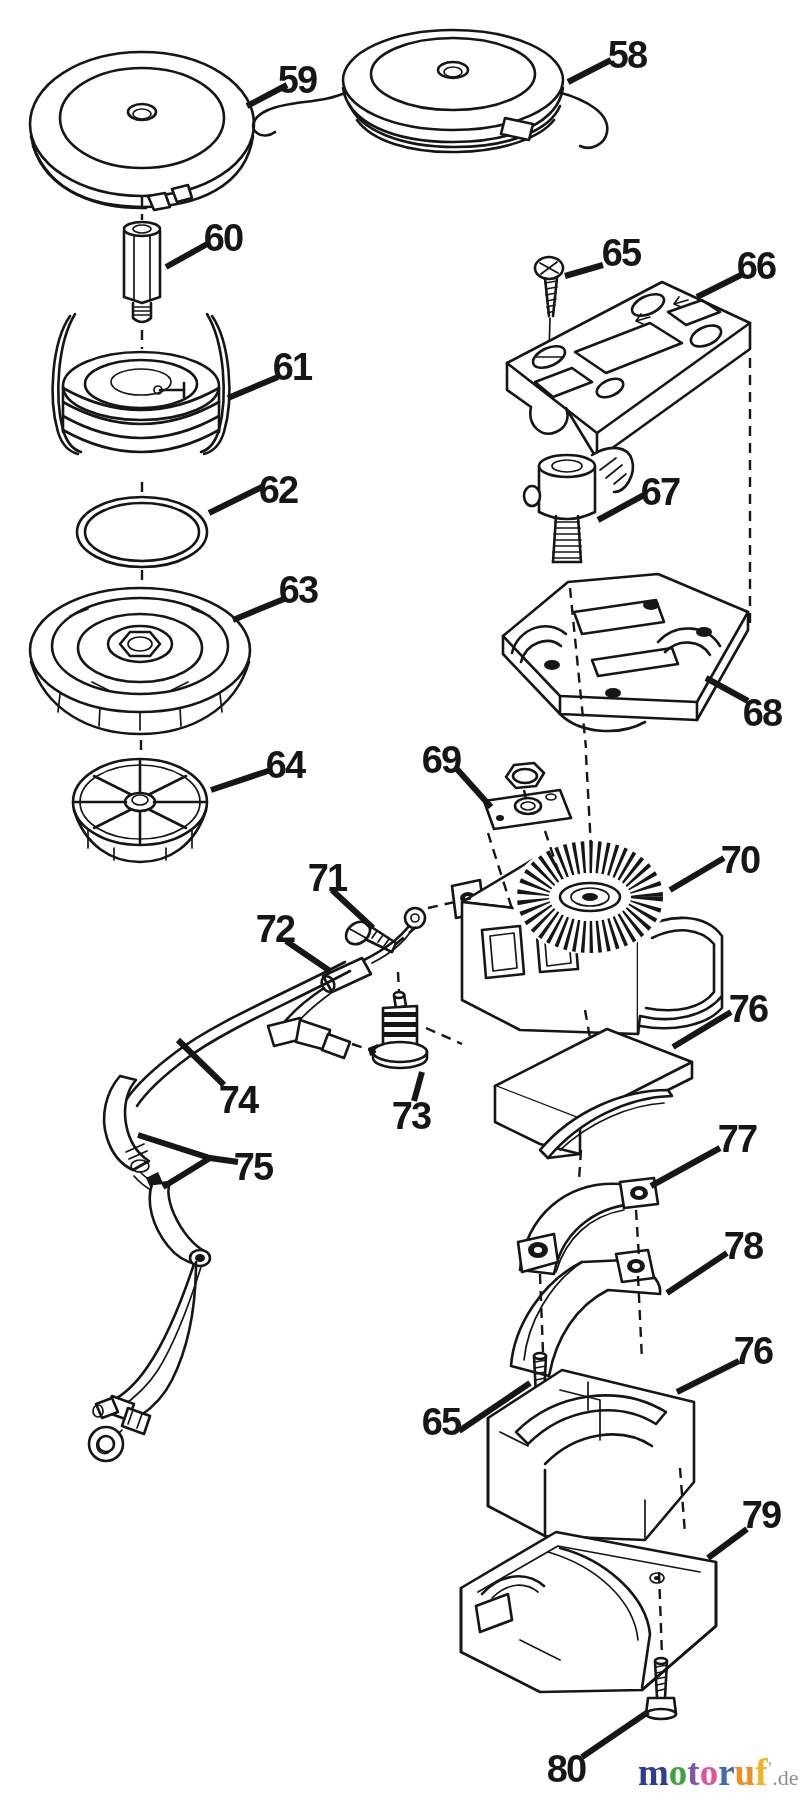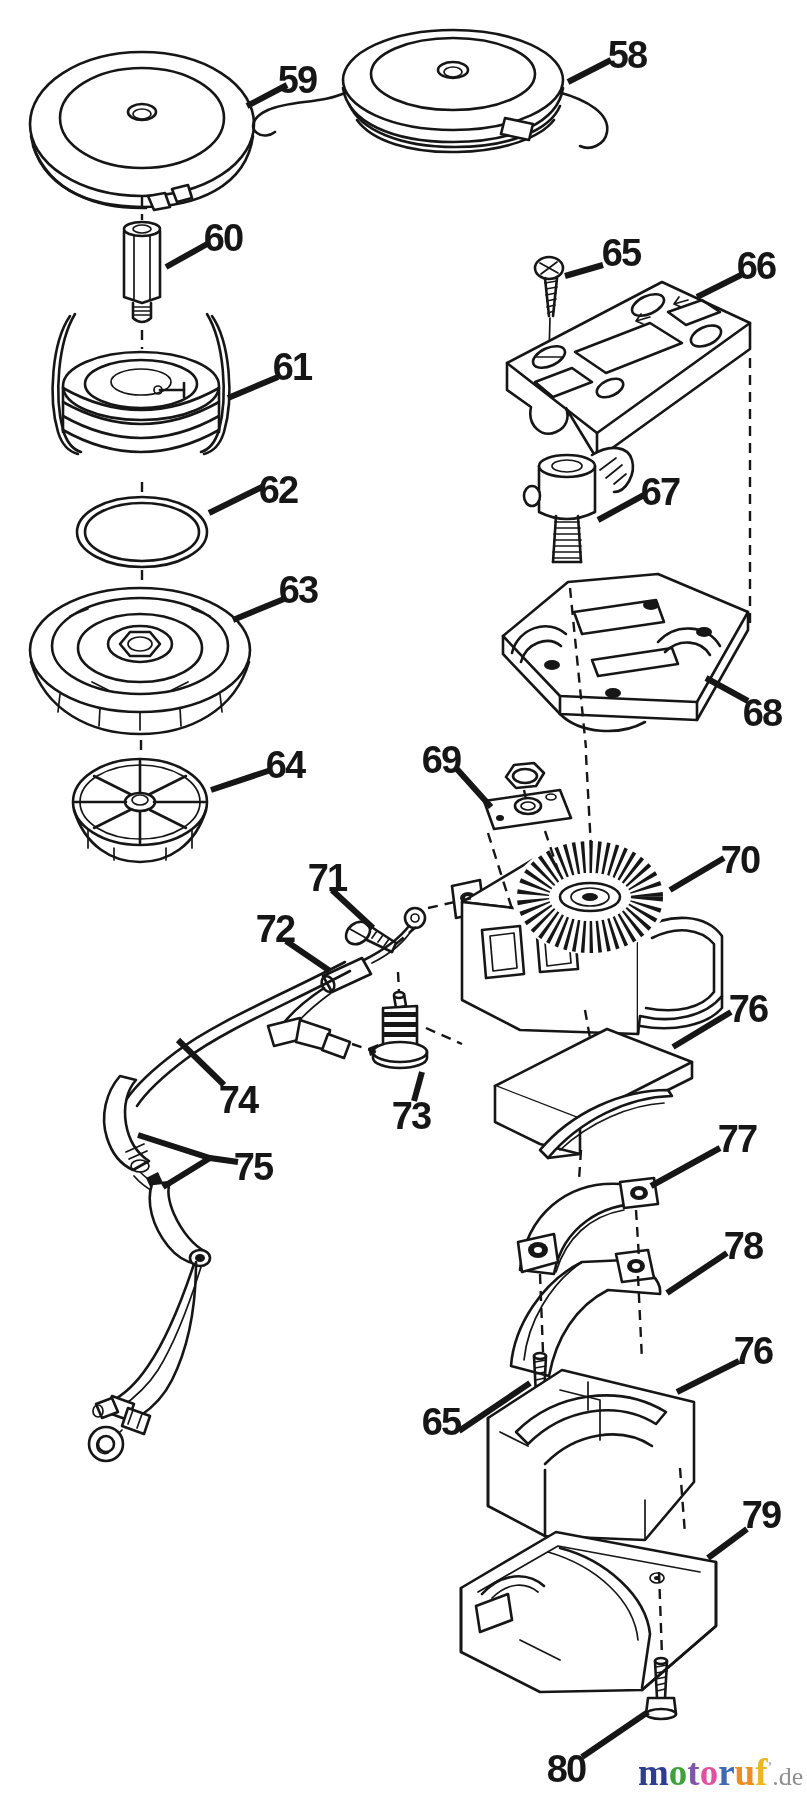--- a/index.html
+++ b/index.html
@@ -10,21 +10,21 @@
   .fw{fill:#ffffff;}
   .fd{fill:#161616;stroke:none;}
   .thin{stroke-width:1.7;}
   .dash{fill:none;stroke:#161616;stroke-width:2.4;stroke-dasharray:10 7;stroke-linecap:butt;}
   .leader{fill:none;stroke:#161616;stroke-width:6;stroke-linecap:butt;}
   .lbl{font-family:"Liberation Sans",sans-serif;font-weight:700;font-size:38px;
        letter-spacing:-2px;fill:#161616;text-anchor:middle;}
   #logo{position:absolute;left:638px;top:1744px;width:170px;height:50px;
         font-family:"Liberation Serif",serif;font-weight:700;font-size:37px;
         white-space:nowrap;line-height:48px;}
-  #logo .sfx{font-size:26px;font-weight:400;}
+  #logo .sfx{font-size:22px;font-weight:400;}
   #logo .mk{font-size:14px;vertical-align:super;}
 </style>
 </head>
 <body>
 
 <div id="stage">
 <svg width="807" height="1800" viewBox="0 0 807 1800">
 
   <g>
     <ellipse class="ln fw" cx="142" cy="124" rx="112" ry="72"></ellipse>

